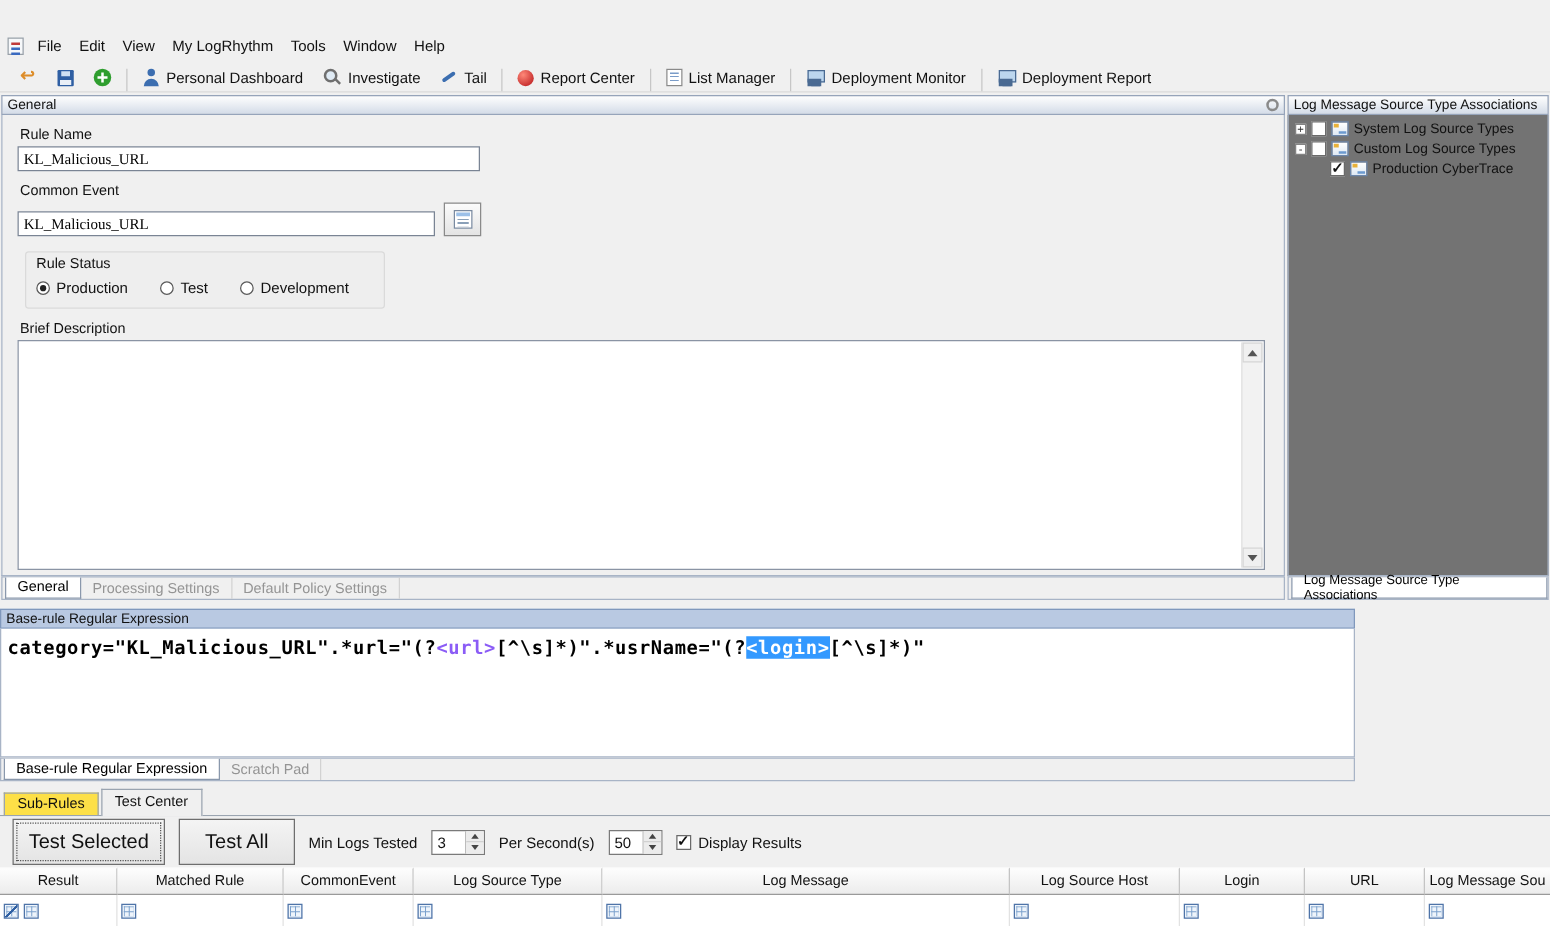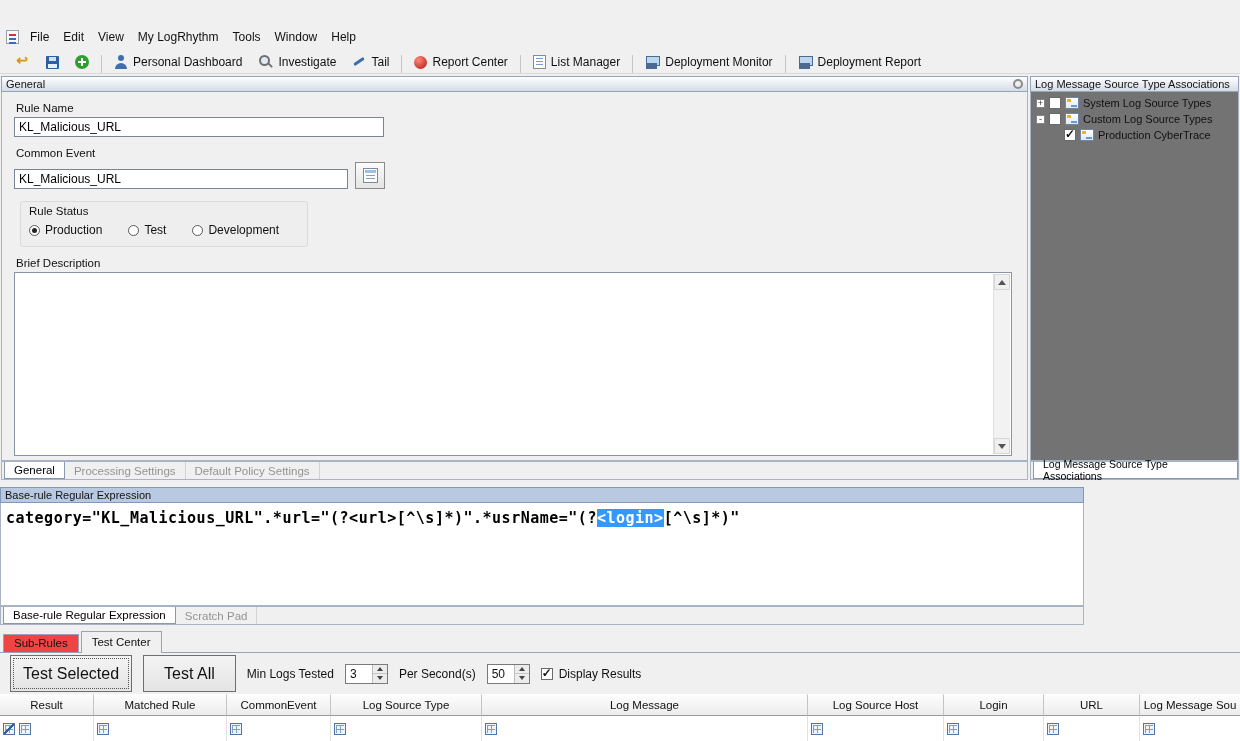--- a/index.html
+++ b/index.html
@@ -57,21 +57,21 @@
   .panel-left{left:1px;width:1027px;height:404px}
   .panel-right{left:1030px;width:209px;height:404px}
   .phdr{height:16px;background:linear-gradient(#fefefe,#d4dce8);border:1px solid #96a4ba;
         display:flex;align-items:center;font-size:11px;padding:0 4px;justify-content:space-between}
   .pbody{position:absolute;left:0;right:0;top:16px;bottom:19px;border:1px solid #a8b4c6;border-top:none;background:#f0f0f0;overflow:hidden}
   .panel-right .pbody{background:#737373}
   .pin{width:10px;height:10px;border:2px solid #8a8a8a;border-radius:50%}
 
   .fld-label{font-size:11.5px;margin:10px 0 3px 14px}
   .textbox{display:block;width:370px;height:20px;background:#fff;border:1px solid #7a8494;
-           font-family:Liberation Sans, sans-serif;font-size:12px;padding:1px 4px;margin-left:12px}
+           font-family:Liberation Serif, serif;font-size:12px;padding:1px 4px;margin-left:12px}
   .ce-row{display:flex;align-items:flex-end;gap:7px;margin-left:12px}
   .ce-row .textbox{width:334px;margin-left:0}
   .icon-btn{width:30px;height:27px;background:linear-gradient(#fbfbfb,#e4e4e4);border:1px solid #8a8a8a;
             display:flex;align-items:center;justify-content:center;cursor:default}
   .ic-form{width:15px;height:15px;background:#fff;border:1px solid #7a8aa0}
   .ic-form::before{content:"";position:absolute;left:1px;top:1px;right:1px;height:3px;background:#9cc0e8}
   .ic-form::after{content:"";position:absolute;left:2px;top:6px;width:9px;height:6px;
                   background:repeating-linear-gradient(to bottom,#8aa0b8 0 1px,transparent 1px 3px)}
 
   .groupbox{margin:12px 0 0 18px;width:288px;height:46px;background:#eeeeee;border:1px solid #dadada;border-radius:3px;padding:3px 0 0 8px}
@@ -106,27 +106,27 @@
   .src-icon{width:14px;height:12px;background:linear-gradient(#fff,#dfe9f4);border:1px solid #6c86aa;position:relative;flex:0 0 auto}
   .src-icon::before{content:"";position:absolute;left:1px;top:1px;width:4px;height:3px;background:#e8b13a}
   .src-icon::after{content:"";position:absolute;right:1px;bottom:1px;width:6px;height:2px;background:#6c9ad0}
 
   
   .regex{position:absolute;top:487px;left:0;width:1084px;height:138px}
   .rhdr{height:16px;background:#b9c9e2;border:1px solid #8098bc;display:flex;align-items:center;font-size:11px;padding:0 4px}
   .rbody{position:absolute;left:0;right:0;top:16px;bottom:19px;background:#fff;border:1px solid #a8b4c6;border-top:none;
          font-family:"DejaVu Sans Mono",monospace;font-size:15px;font-weight:bold;letter-spacing:.5px;padding:6px 5px}
   .rx-plain{color:#000}
-  .rx-red{color:#000000}
+  .rx-red{color:#8b5cf6}
   .rx-selected{background:#3399ff;color:#fff}
 
   
   .ttabs{position:absolute;top:629px;left:0;right:0;height:24px;background:#f0f0f0;
          border-bottom:1px solid #9aa4b0;display:flex;align-items:flex-end;padding-left:3px;font-size:11.5px}
-  .ttab{border:1px solid #9aa4b0;border-bottom:none;background:#ef4444;padding:2px 10px;height:18px;margin-right:2px}
+  .ttab{border:1px solid #9aa4b0;border-bottom:none;background:#fde047;padding:2px 10px;height:18px;margin-right:2px}
   .ttab.active{background:#f0f0f0;height:22px;margin-bottom:-1px;padding-top:4px}
 
   .ttools{position:absolute;top:653px;left:0;right:0;height:41px;background:#f0f0f0;
           display:flex;align-items:center;gap:11px;padding-left:10px}
   .btn{height:37px;padding:0 12px;background:linear-gradient(#f4f4f4,#e4e4e4);border:1px solid #6e6e6e;
        font-size:16px;display:flex;align-items:center}
   .btn.focus{outline:1px dotted #555;outline-offset:-4px}
   .spin{display:flex;height:20px;border:1px solid #7a7a7a;background:#fff}
   .spin-val{width:26px;padding:2px 4px;font-size:12px}
   .spin-btns{width:15px;display:flex;flex-direction:column;border-left:1px solid #bcbcbc}

